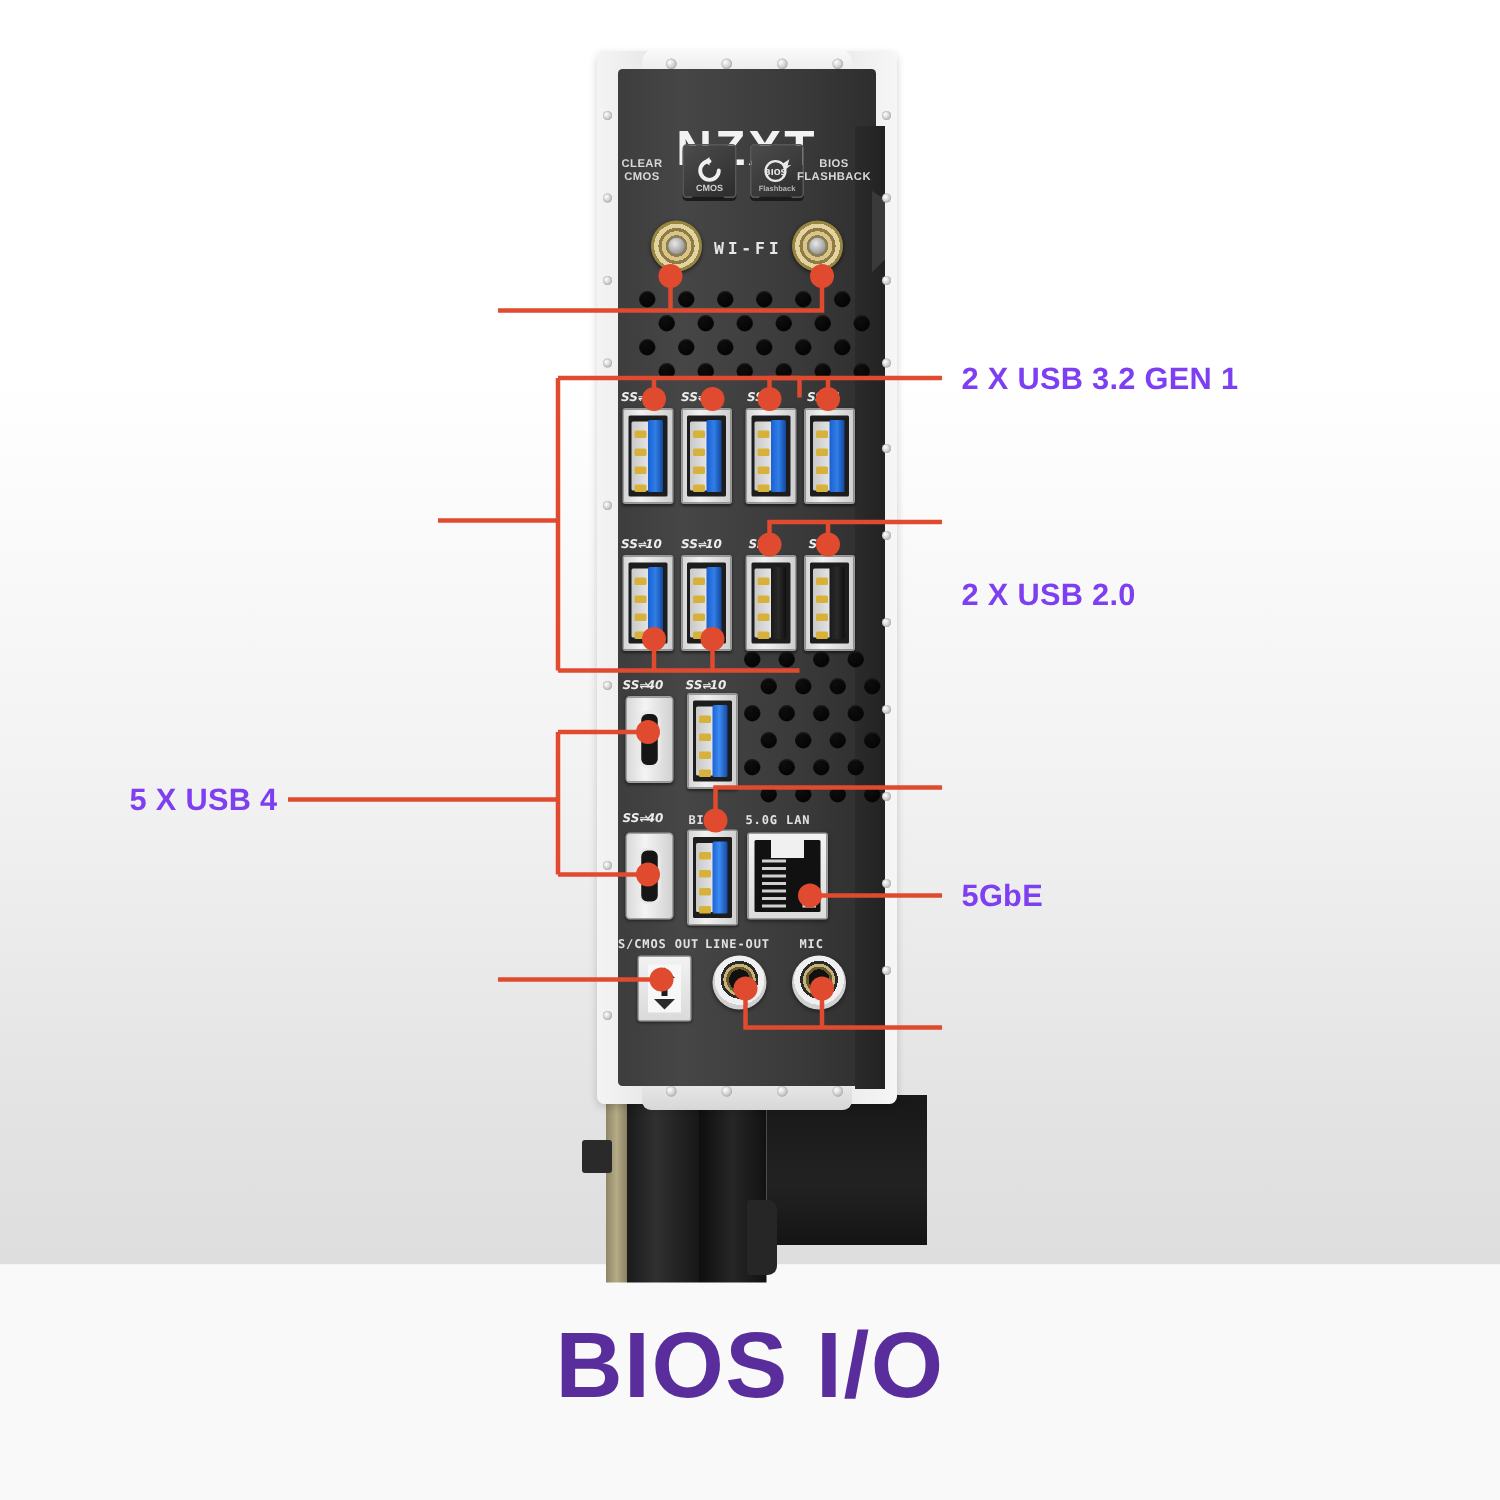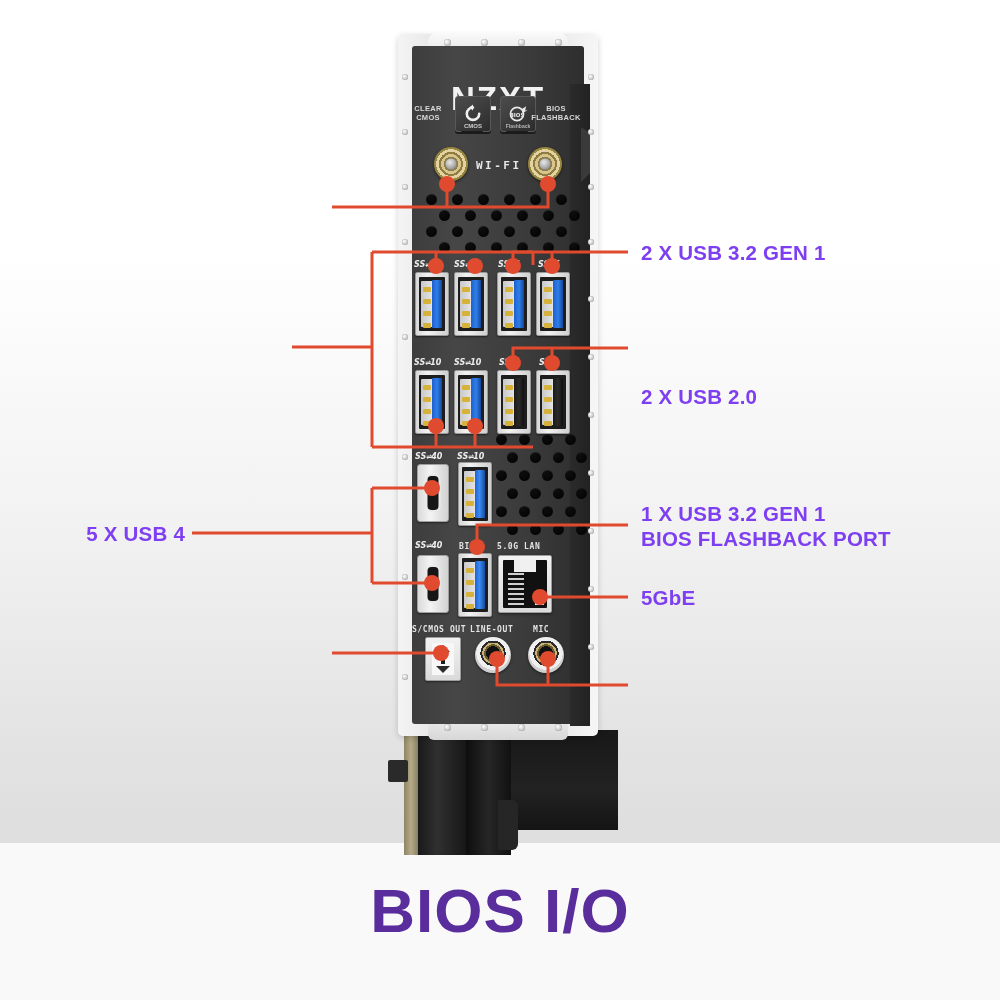--- a/index.html
+++ b/index.html
@@ -634,23 +634,19 @@
 
 
 
   <div class="cl-label left" style="left:80px;top:521px;width:105px;">5 X USB 4</div>
 
 
   <div class="cl-label right" style="left:641px;top:240px;">2 X USB 3.2 GEN 1</div>
 
   <div class="cl-label right" style="left:641px;top:356px;margin-top:28px;">2 X USB 2.0</div>
 
-  <div class="cl-label right" style="left:641px;top:501px;">
-    <span>1 X USB 3.2 GEN 1</span><br>
-    <span>BIOS FLASHBACK PORT</span>
-  </div>
 
   <div class="cl-label right" style="left:641px;top:585px;">5GbE</div>
 
 
   <div class="title">BIOS I/O</div>
 
 </div>
 
 </body></html>

